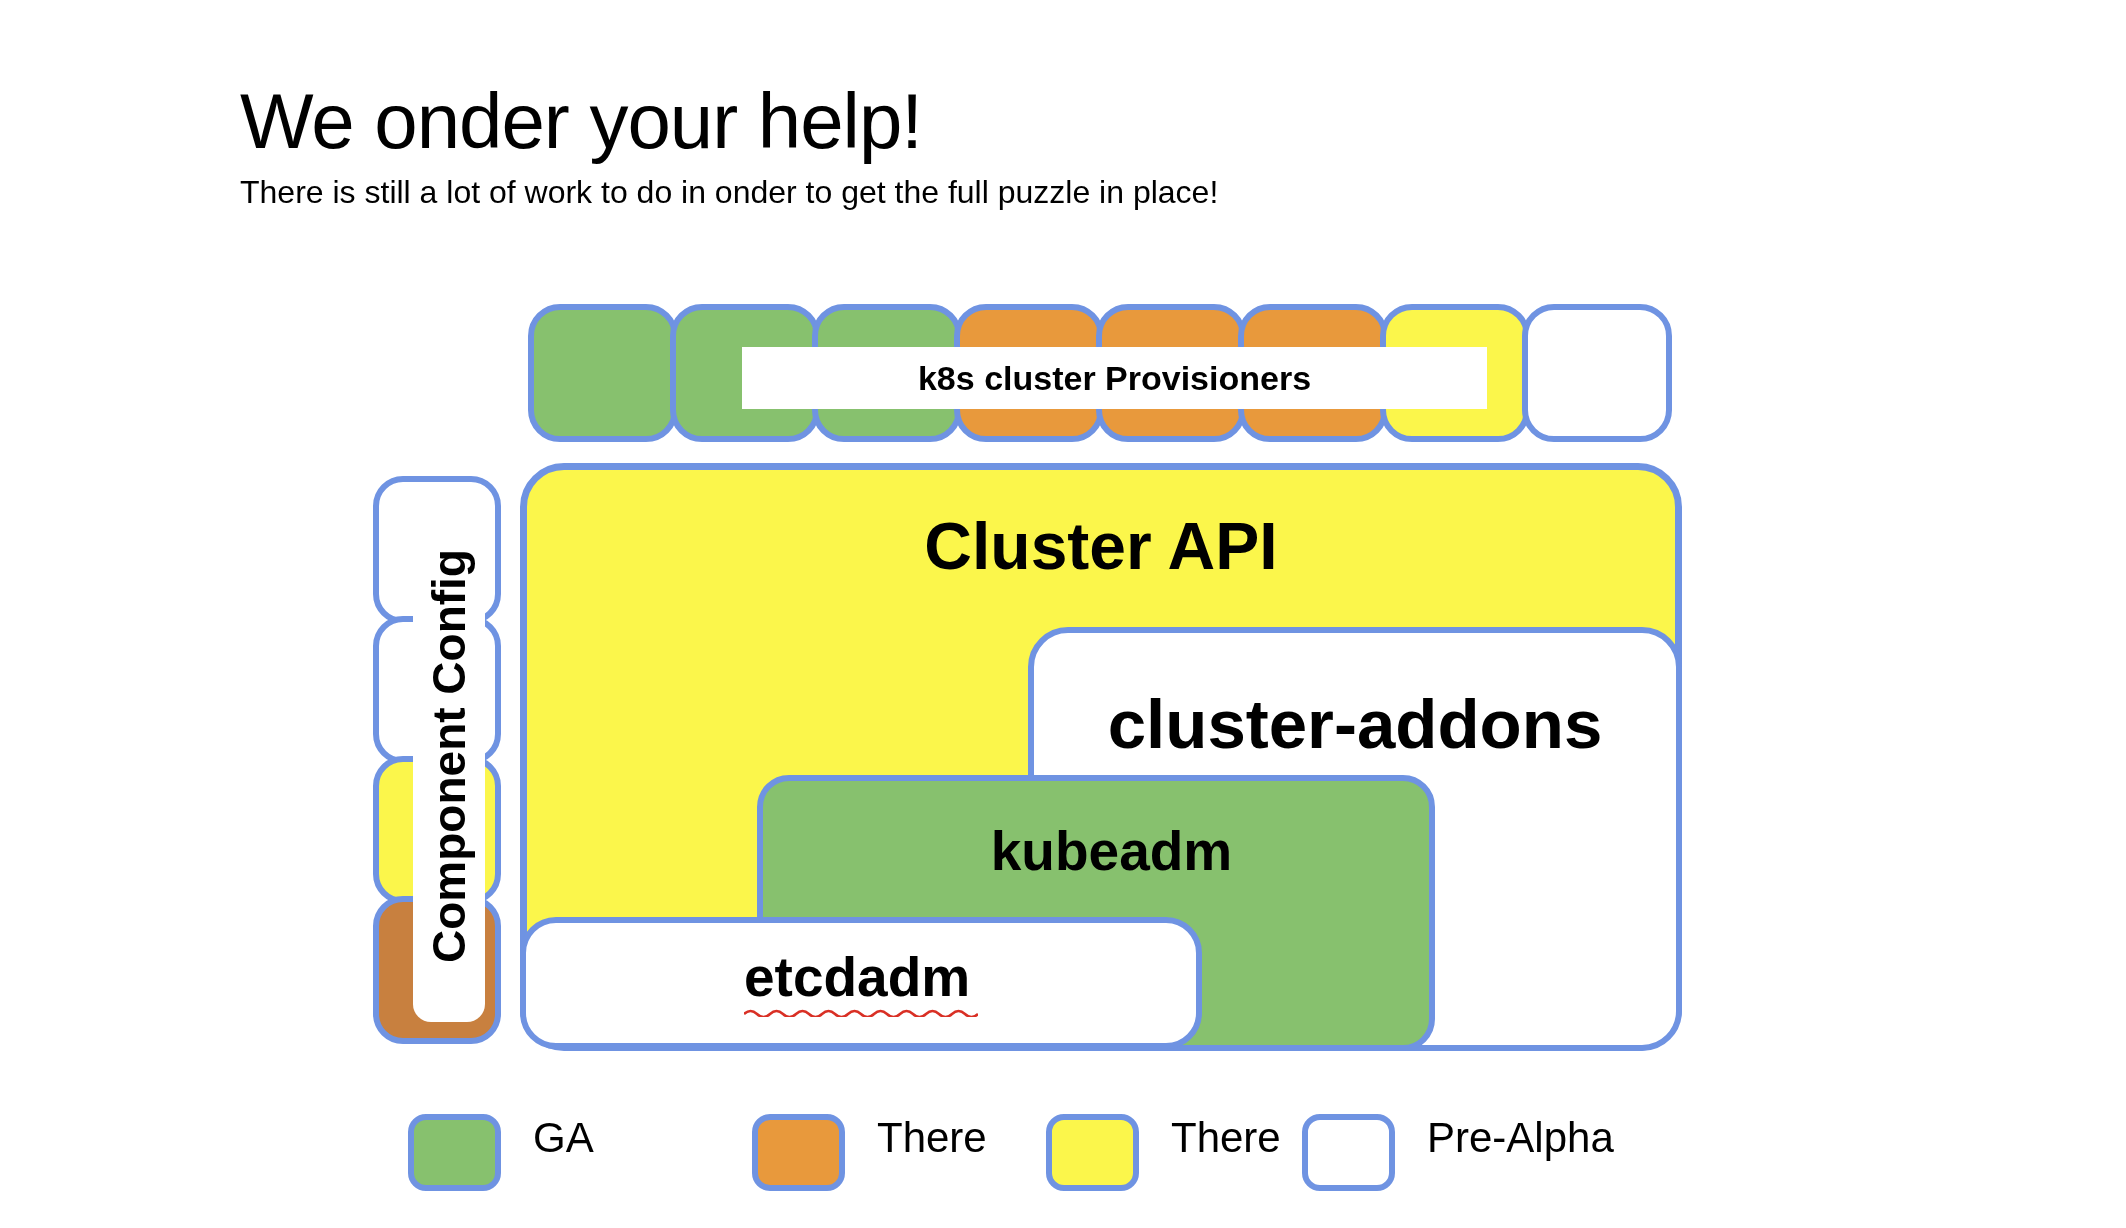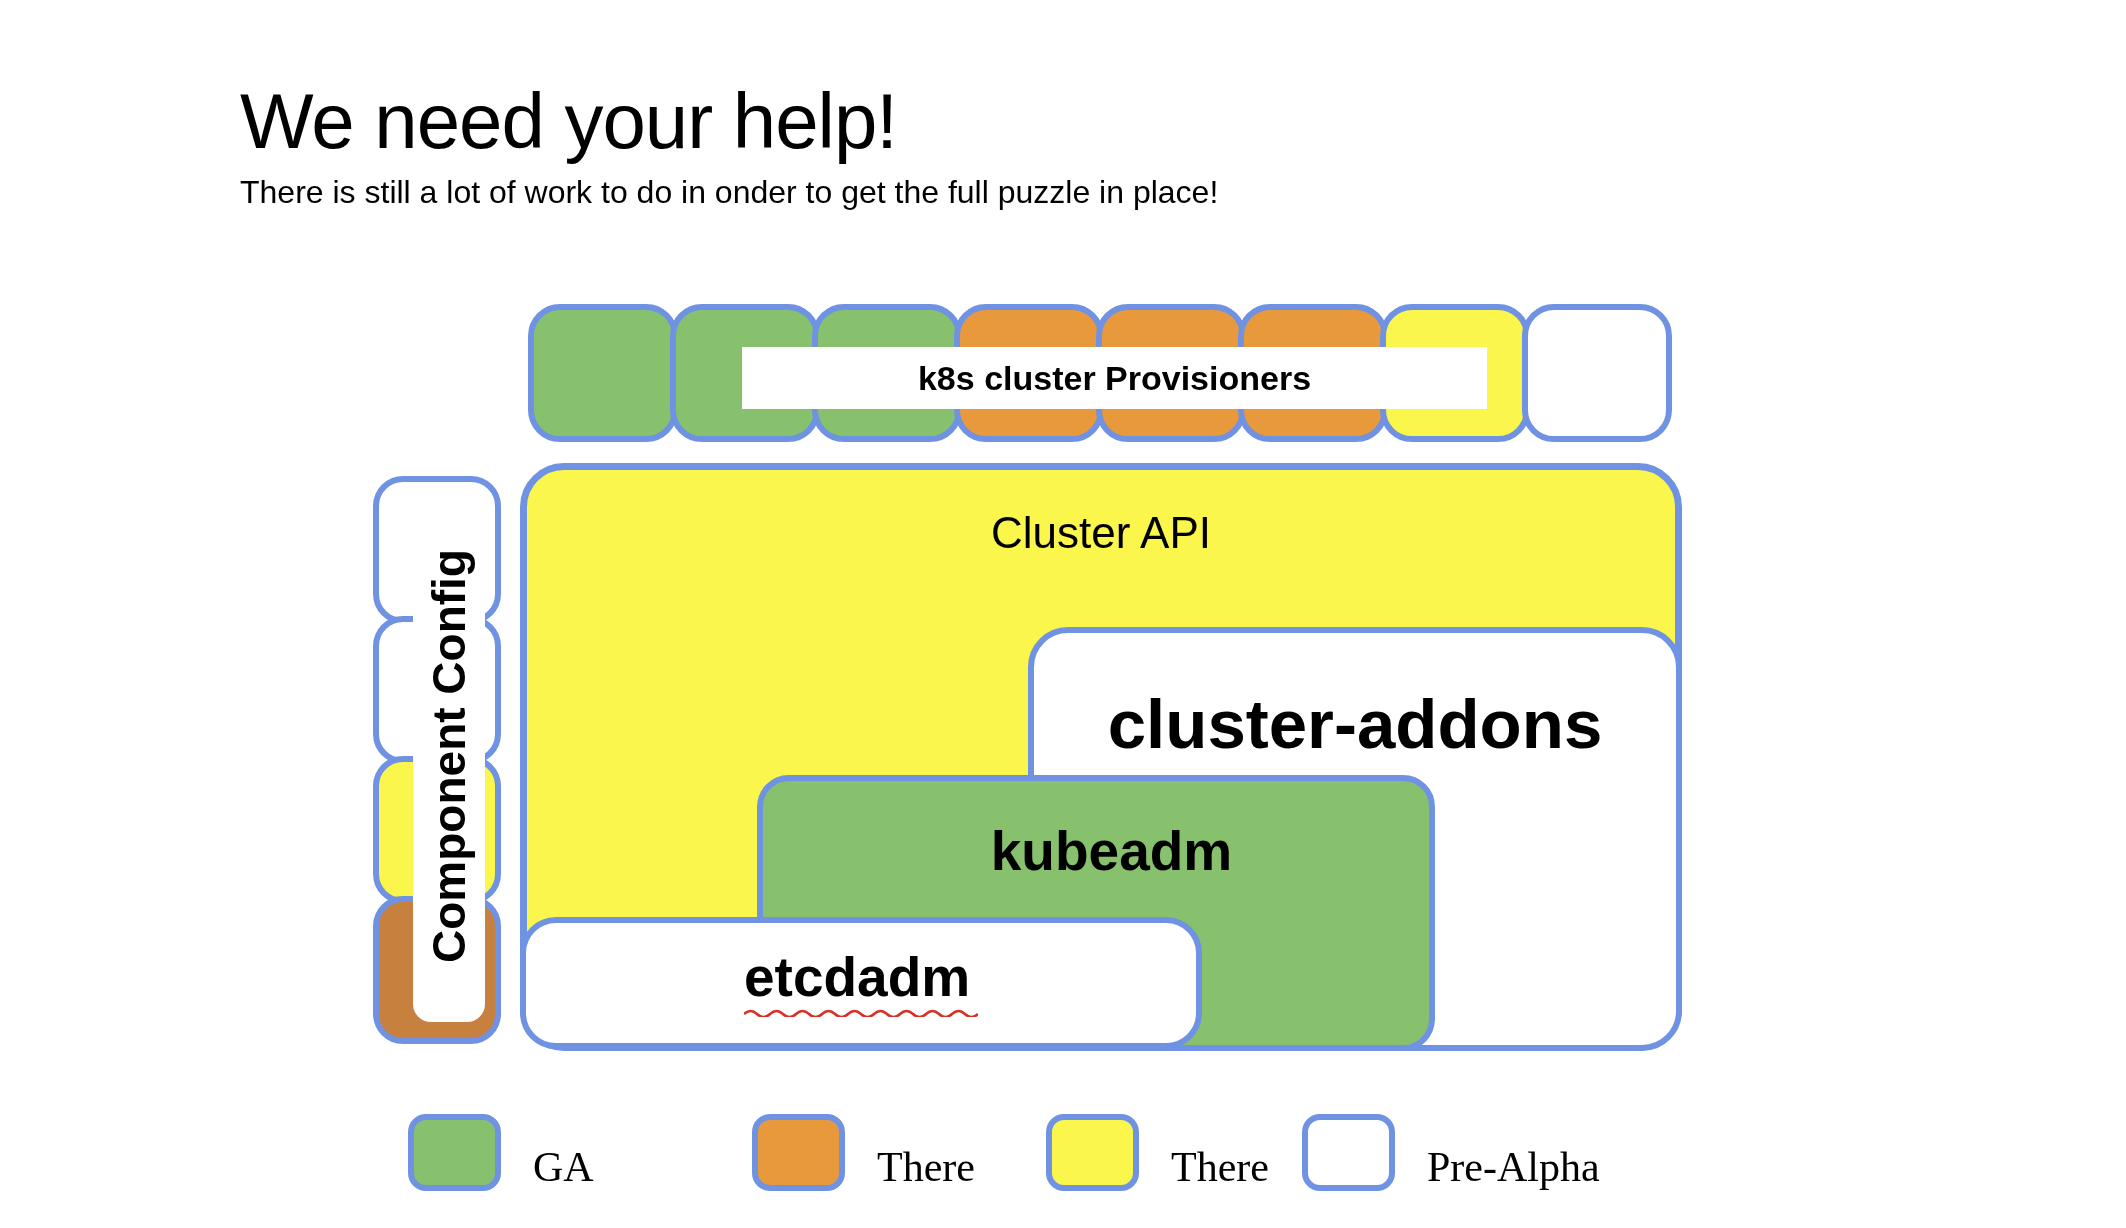--- a/index.html
+++ b/index.html
@@ -40,21 +40,21 @@
     font-size:46px;font-weight:bold;
   }
 
   
   .box{box-sizing:border-box;position:absolute;}
   .cluster-api{
     left:520px;top:463px;width:1162px;height:588px;z-index:1;
     background:var(--alpha);border:7px solid var(--blue);border-radius:44px;
     text-align:center;
   }
-  .cluster-api .box-label{margin-top:38px;font-size:44px;font-weight:normal;}
+  .cluster-api .box-label{margin-top:38px;font-size:66px;font-weight:bold;}
   .cluster-addons{
     left:1028px;top:627px;width:654px;height:424px;z-index:2;
     background:#ffffff;border:6px solid var(--blue);border-radius:40px;
     text-align:center;
   }
   .cluster-addons .box-label{margin-top:52px;font-size:69px;font-weight:bold;}
   .kubeadm{
     left:757px;top:775px;width:678px;height:276px;z-index:3;
     background:var(--ga);border:6px solid var(--blue);border-radius:32px;
     text-align:center;
@@ -62,35 +62,35 @@
   .kubeadm .box-label{margin-top:38px;font-size:55px;font-weight:bold;margin-left:31px;}
   .etcdadm{
     left:520px;top:917px;width:682px;height:132px;z-index:4;
     background:#ffffff;border:6px solid var(--blue);border-radius:36px;
     display:flex;flex-direction:column;align-items:center;justify-content:center;
   }
   .etcdadm .box-label{font-size:55px;font-weight:bold;line-height:1.0;}
   .squiggle{margin-top:2px;display:block;}
 
   
-  .legend-item{top:1114px;display:flex;align-items:flex-end;font-family:Liberation Serif, serif;}
+  .legend-item{top:1114px;display:flex;align-items:flex-start;}
   .legend-item:nth-child(1){left:408px;}
   .legend-item:nth-child(2){left:752px;}
   .legend-item:nth-child(3){left:1046px;}
   .legend-item:nth-child(4){left:1302px;}
   .legend-swatch{
     box-sizing:border-box;width:93px;height:77px;
     border:6px solid var(--blue);border-radius:18px;
   }
   .legend-label{margin-left:32px;font-size:42px;}
 </style>
 </head>
 <body>
 
-<h1 class="abs slide-title">We need your help!</h1>
+<h1 class="abs slide-title">We onder your help!</h1>
 <div class="abs slide-subtitle">There is still a lot of work to do in onder to get the full puzzle in place!</div>
 
 <div class="abs prov-row">
     <div class="piece" style="background: rgb(135, 193, 110);"></div>
     <div class="piece" style="background: rgb(135, 193, 110);"></div>
     <div class="piece" style="background: rgb(135, 193, 110);"></div>
     <div class="piece" style="background: rgb(232, 153, 60);"></div>
     <div class="piece" style="background: rgb(232, 153, 60);"></div>
     <div class="piece" style="background: rgb(232, 153, 60);"></div>
     <div class="piece" style="background: rgb(251, 246, 75);"></div>

